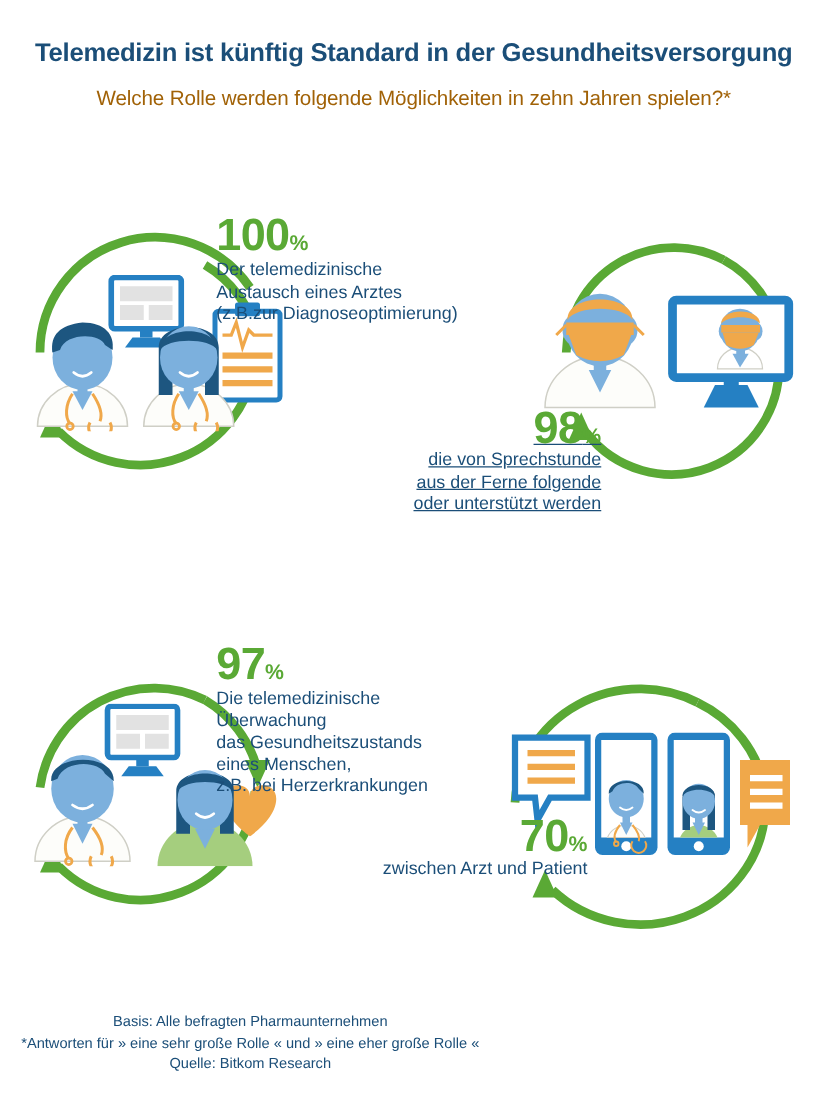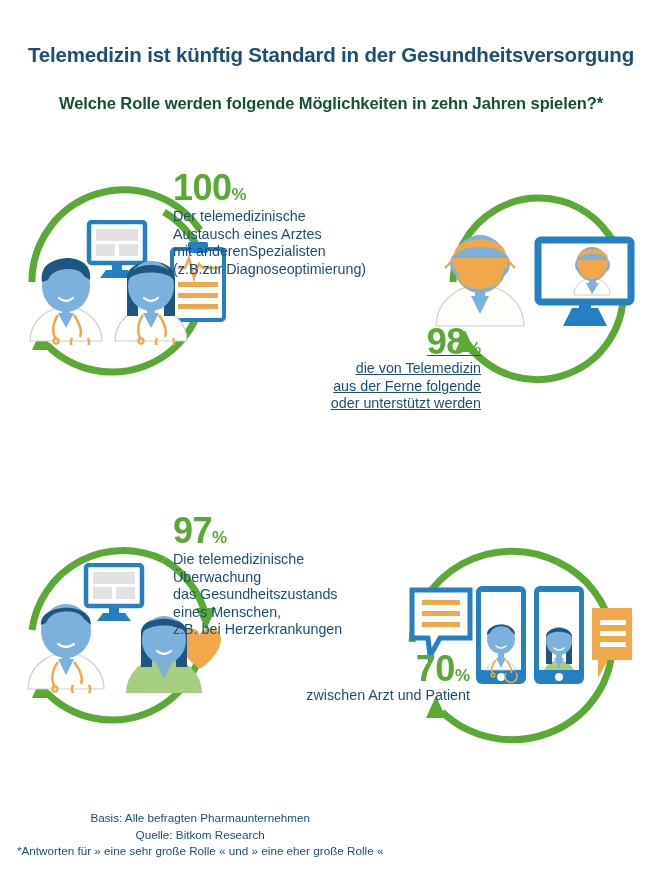--- a/index.html
+++ b/index.html
@@ -17,33 +17,33 @@
   }
 
   
   #header {
     position: absolute;
     top: 0; left: 0;
     width: 662px;
     text-align: center;
   }
   #page-title {
-    margin: 16px;
+    margin: 4px;
     padding-top: 27px;
     font-size: 20.5px;
     font-weight: bold;
     color: #1b4e78;
     letter-spacing: -0.2px;
   }
   #page-subtitle {
     margin: 0;
     padding-top: 11px;
     font-size: 16.5px;
-    font-weight: bold;
-    color: #14532d;
+    font-weight: normal;
+    color: #a16207;
     letter-spacing: -0.1px;
   }
 
   
   .stat-block { position: absolute; }
 
   .ring { position: absolute; top: 0; left: 0; }
 
   .stat-text { position: absolute; }
   .stat-text.left-align  { text-align: left; }
@@ -156,21 +156,20 @@
     </g>
   </svg>
 </div>
 
 <div class="stat-text left-align" style="left:173px; top:170px;">
   <div class="pct-line">
     <span class="pct-value">100</span><span class="pct-sign">%</span>
   </div>
   <div class="desc desc-first">Der telemedizinische</div>
   <div class="desc">Austausch eines Arztes</div>
-  <div class="desc">mit anderenSpezialisten</div>
   <div class="desc">(z.B.zur Diagnoseoptimierung)</div>
 </div>
 
 <div class="stat-block" style="left:443px; top:170px; width:205px; height:225px;">
 
   <svg class="ring" width="205" height="225" viewBox="0 0 205 225">
     <path d="M10 112 A 86 86 0 0 1 136 38" fill="none" stroke="#5aa935" stroke-width="7"></path>
     <path d="M 136 38 A 86 86 0 0 1 180 100" fill="none" stroke="#5aa935" stroke-width="7"></path>
     <polygon points="170,92 190,92 180,114" fill="#5aa935"></polygon>
     <path d="M 180 118 A 86 86 0 0 1 26 176" fill="none" stroke="#5aa935" stroke-width="7"></path>
@@ -207,21 +206,21 @@
       <rect x="146" y="74" width="12" height="7" fill="#2580c3"></rect>
       <path d="M130 98 L139 80 L165 80 L174 98 Z" fill="#2580c3"></path>
     </g>
   </svg>
 </div>
 
 <div class="stat-text right-align" style="left:213px; top:324px; width:268px;text-decoration:underline;">
   <div class="pct-line">
     <span class="pct-value">98</span><span class="pct-sign">%</span>
   </div>
-  <div class="desc">die von Telemedizin</div>
+  <div class="desc">die von Sprechstunde</div>
   <div class="desc">aus der Ferne folgende</div>
   <div class="desc">oder unterstützt werden</div>
 </div>
 
 <div class="stat-block" style="left:14px; top:508px; width:220px; height:235px;">
 
   <svg class="ring" width="220" height="235" viewBox="0 0 220 235">
     <path d="M18 122 A 92 92 0 0 1 150 52" fill="none" stroke="#5aa935" stroke-width="7"></path>
     <path d="M 150 52 A 92 92 0 0 1 192 108" fill="none" stroke="#5aa935" stroke-width="7"></path>
     <polygon points="182,100 202,100 192,122" fill="#5aa935"></polygon>
@@ -339,15 +338,15 @@
 
 <div class="stat-text right-align" style="left:200px; top:651px; width:270px;">
   <div class="pct-line">
     <span class="pct-value">70</span><span class="pct-sign">%</span>
   </div>
   <div class="desc">zwischen Arzt und Patient</div>
 </div>
 
 <div id="footer">
   <div>Basis: Alle befragten Pharmaunternehmen</div>
+  <div>*Antworten für  » eine sehr große Rolle « und » eine eher große Rolle «</div>
   <div>Quelle: Bitkom Research</div>
-  <div>*Antworten für  » eine sehr große Rolle « und » eine eher große Rolle «</div>
 </div>
 
 </body></html>

